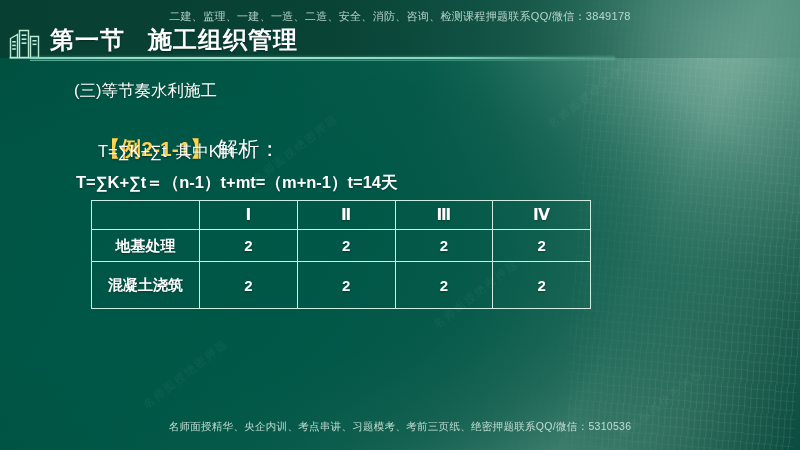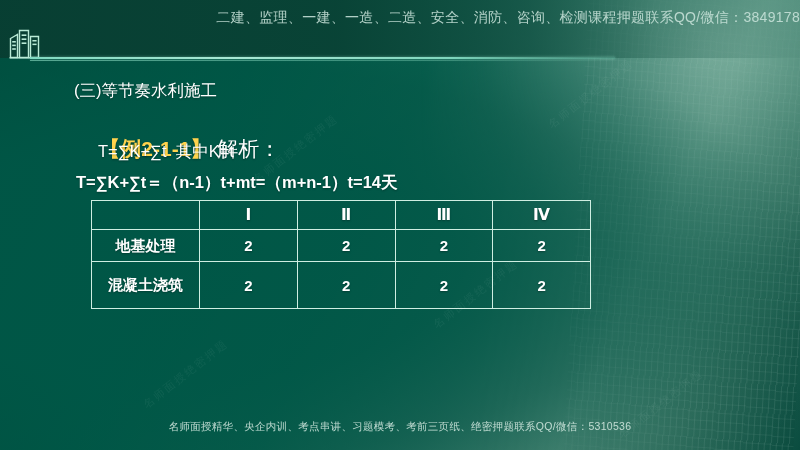--- a/index.html
+++ b/index.html
@@ -133,22 +133,22 @@
   }
   .header-rule2 {
     position:absolute;
     left:30px; top:60px; width:585px; height:1px;
     background:linear-gradient(90deg,rgba(150,230,205,0.55) 0%,rgba(150,230,205,0.30) 70%,rgba(150,230,205,0) 100%);
   }
 
   .hdr-top-note {
     position:absolute;
     top:9px; left:0; width:100%;
-    text-align:right;
-    font-size:14px;
+    text-align:center;
+    font-size:11px;
     color:#c9e3da;
     letter-spacing:0.3px;
     opacity:0.88;
   }
 
   .building-icon {
     position:absolute;
     left:9px; top:26px;
     width:32px; height:33px;
   }
@@ -250,20 +250,21 @@
       <rect x="3.2" y="18.6" width="3.6" height="1.6"></rect>
       <rect x="3.2" y="22.2" width="3.6" height="1.6"></rect>
       <rect x="12.6" y="8.4" width="4.8" height="1.6"></rect>
       <rect x="12.6" y="12.4" width="4.8" height="1.6"></rect>
       <rect x="12.6" y="16.4" width="4.8" height="1.6"></rect>
       <rect x="23.4" y="14" width="4.2" height="1.5"></rect>
       <rect x="23.4" y="17.6" width="4.2" height="1.5"></rect>
     </g>
   </svg>
 
+  <div class="header-title">第一节   施工组织管理</div>
 
   <div class="header-rule"></div>
   <div class="header-rule2"></div>
 
   <div class="body-line" id="line-subhead">(三)等节奏水利施工</div>
 
   <div class="body-line" id="line-example">
     <span class="hl-yellow">【例2-1-1】</span><span> 解析：</span>
   </div>
 

